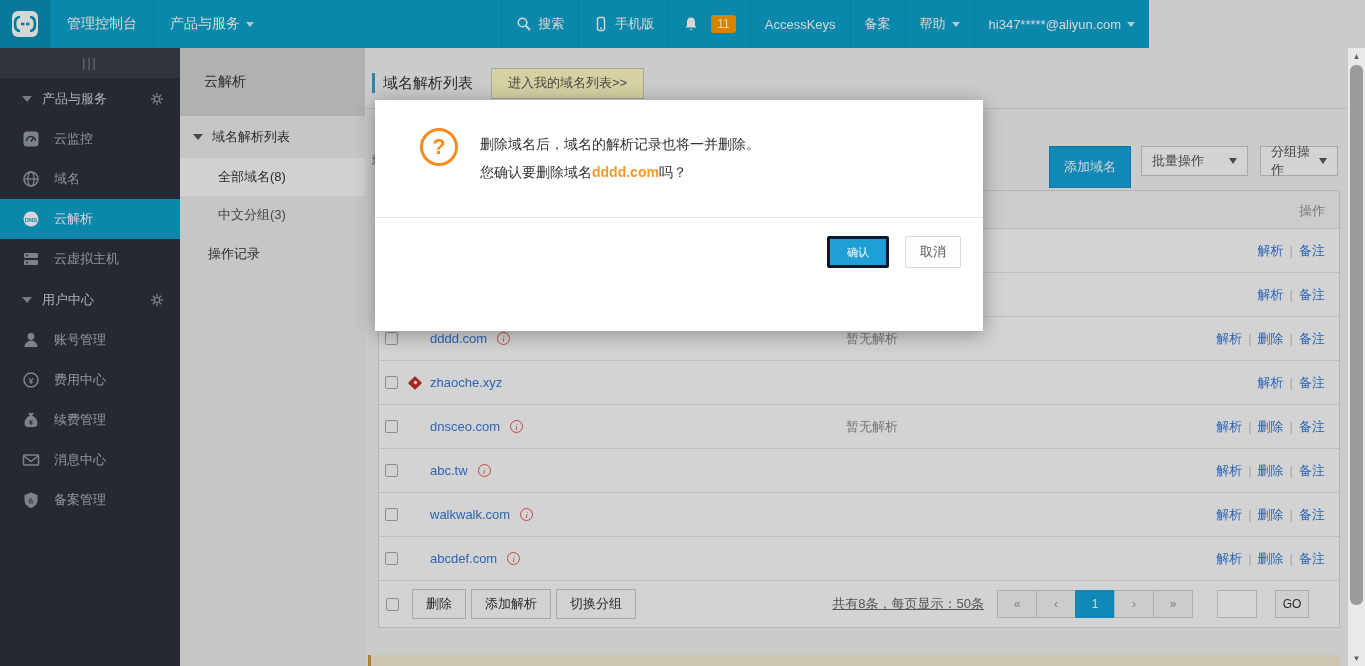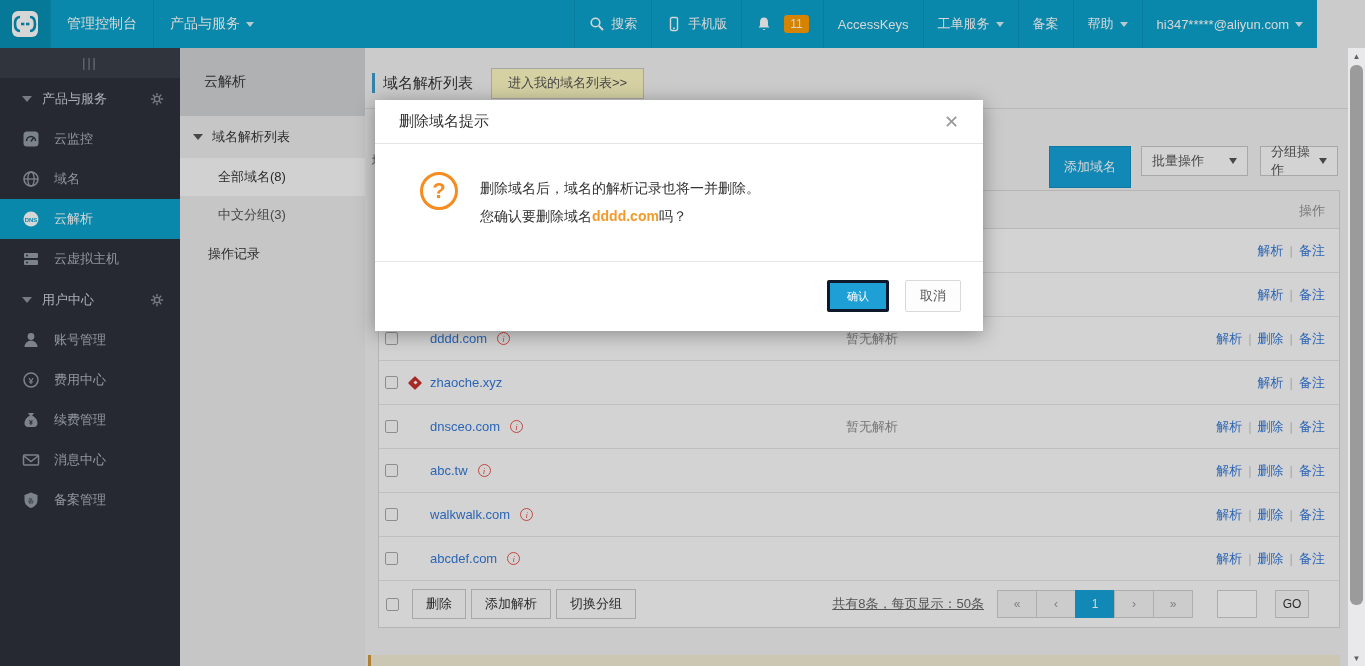--- a/index.html
+++ b/index.html
@@ -2,21 +2,21 @@
 <html><head>
 <meta charset="utf-8">
 <style>
   * { margin:0; padding:0; box-sizing:border-box; }
   html,body { width:1365px; height:666px; overflow:hidden; background:#fff;
     font-family:"Liberation Sans","DejaVu Sans",sans-serif; }
   #app { position:relative; width:1365px; height:666px; overflow:hidden; background:#F2F2F3; }
   a { text-decoration:none; cursor:pointer; }
 
   
-  .topbar { position:absolute; left:0; top:0; width:1317px; height:48px; background:#0BA3CC;
+  .topbar { position:absolute; left:0; top:0; width:1149px; height:48px; background:#0BA3CC;
     display:flex; align-items:stretch; color:#fff; z-index:10; }
   .logo-block { width:50px; background:#0991B6; display:flex; align-items:center; justify-content:center; cursor:pointer; }
   .tb-item { display:flex; align-items:center; padding:0 16px; font-size:14px; cursor:pointer;
     border-left:1px solid rgba(0,0,0,0.08); white-space:nowrap; }
   .tb-left { display:flex; align-items:stretch; }
   .tb-right { margin-left:auto; display:flex; align-items:stretch; }
   .tb-right .tb-item { padding:0 14px; font-size:13px; }
   .caret { display:inline-block; width:0; height:0; border-left:4px solid transparent;
     border-right:4px solid transparent; border-top:5px solid rgba(255,255,255,0.85); margin-left:6px; }
   .badge { background:#FF9C00; color:#fff; font-size:12px; border-radius:3px; padding:2px 6px; margin-left:6px; }
@@ -175,24 +175,20 @@
         <svg class="tb-ico" viewBox="0 0 16 16">
           <path d="M8 1.5 C5.3 1.5 4 3.6 4 6 v3.4 L2.6 11.6 h10.8 L12 9.4 V6 C12 3.6 10.7 1.5 8 1.5 Z" fill="#fff"></path>
           <path d="M6.6 13 a1.5 1.5 0 0 0 2.8 0 Z" fill="#fff"></path>
         </svg>
         <span class="badge">11</span>
       </div>
       <div class="tb-item">
         <span>AccessKeys</span>
       </div>
       <div class="tb-item">
-        <span>工单服务</span>
-        <span class="caret"></span>
-      </div>
-      <div class="tb-item">
         <span>备案</span>
       </div>
       <div class="tb-item">
         <span>帮助</span>
         <span class="caret"></span>
       </div>
       <div class="tb-item">
         <span>hi347*****@aliyun.com</span>
         <span class="caret"></span>
       </div>
@@ -430,24 +426,20 @@
 
   <div class="mask"></div>
 
   <div class="scrollbar">
     <div class="sb-arrow">▲</div>
     <div class="sb-thumb"></div>
     <div class="sb-arrow down">▼</div>
   </div>
 
   <div class="modal">
-    <div class="modal-hd">
-      <span>删除域名提示</span>
-      <span class="modal-close">✕</span>
-    </div>
     <div class="modal-body">
       <div class="q-icon">?</div>
       <div class="modal-text">
         <div>删除域名后，域名的解析记录也将一并删除。</div>
         <div><span>您确认要删除域名</span><span class="domain-hl">dddd.com</span><span>吗？</span></div>
       </div>
     </div>
     <div class="modal-ft">
       <button class="btn-confirm">确认</button>
       <button class="btn-cancel">取消</button>

